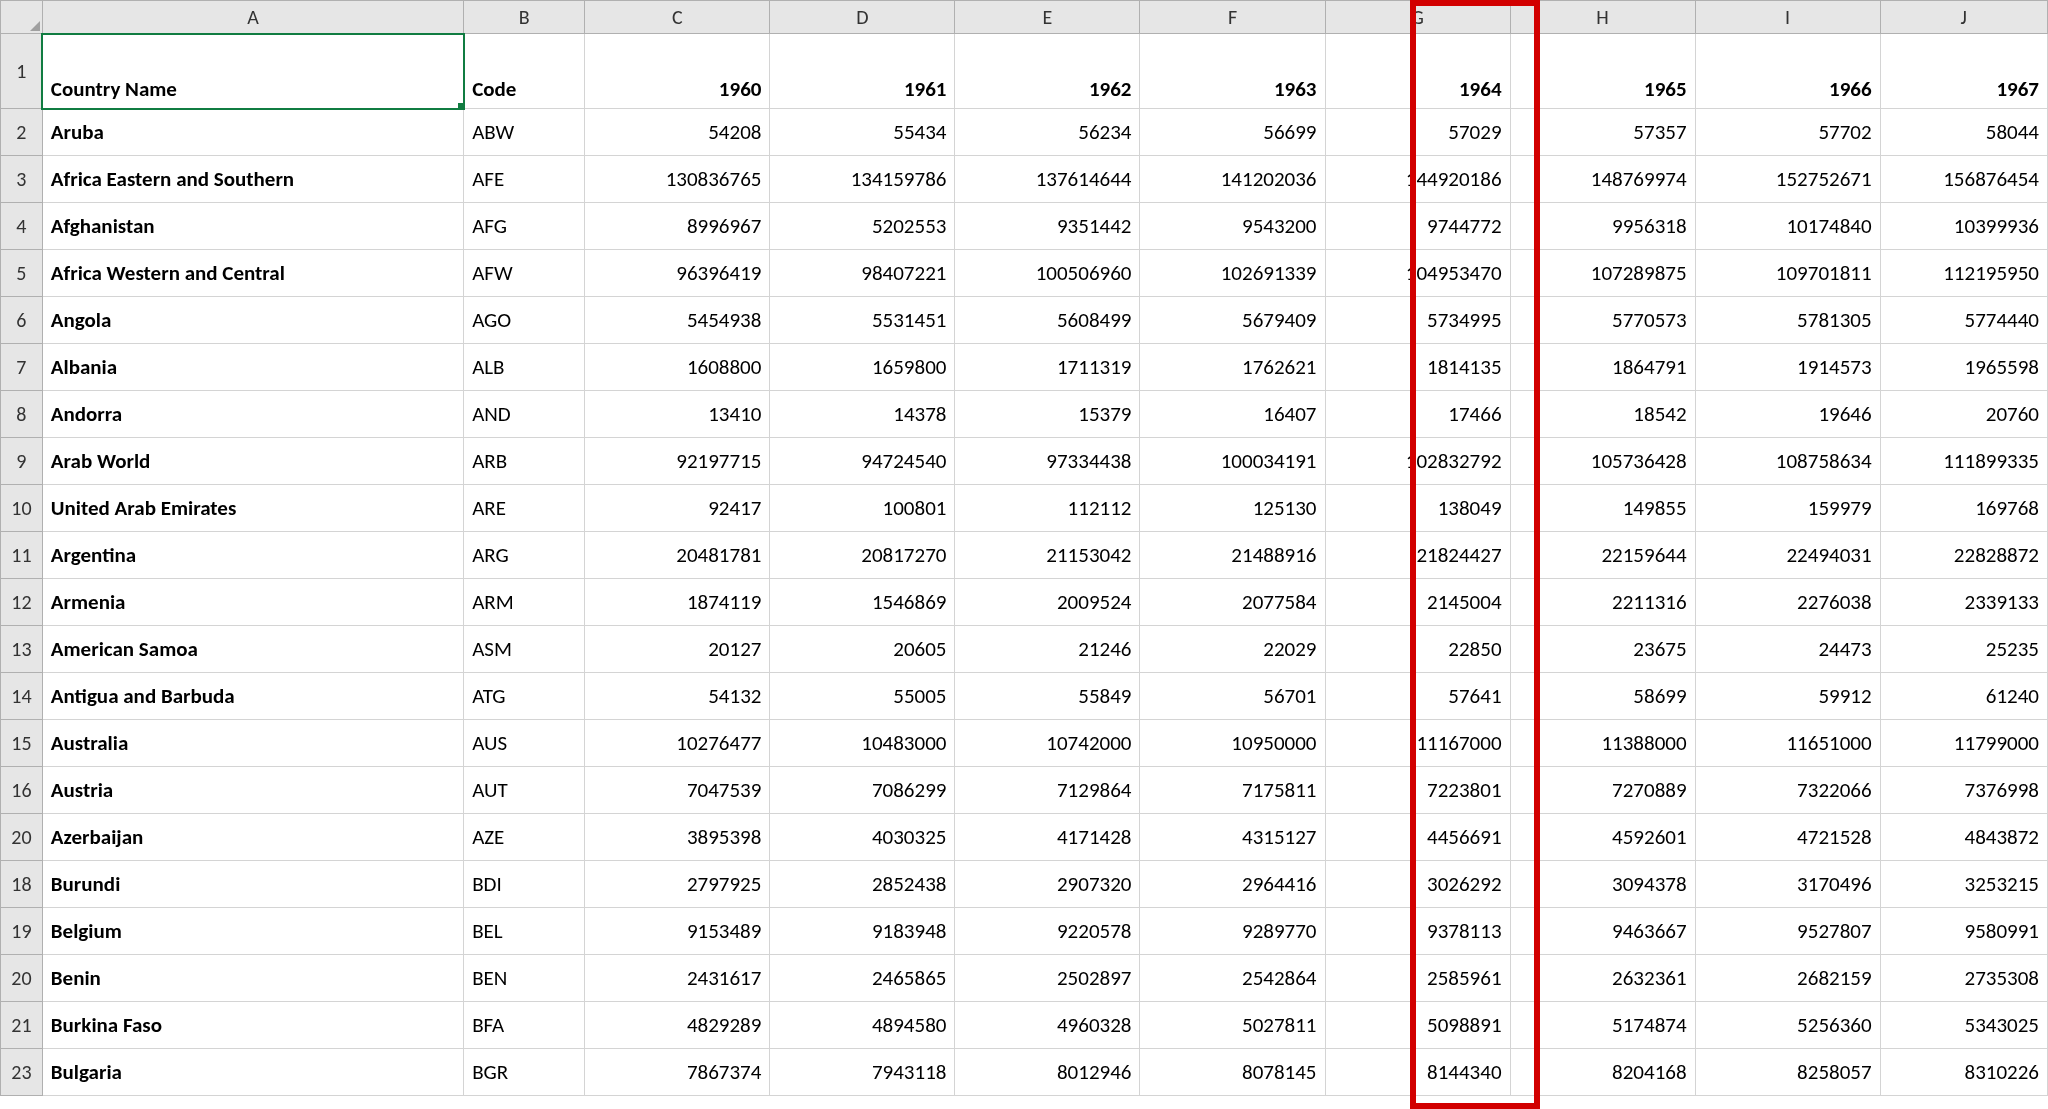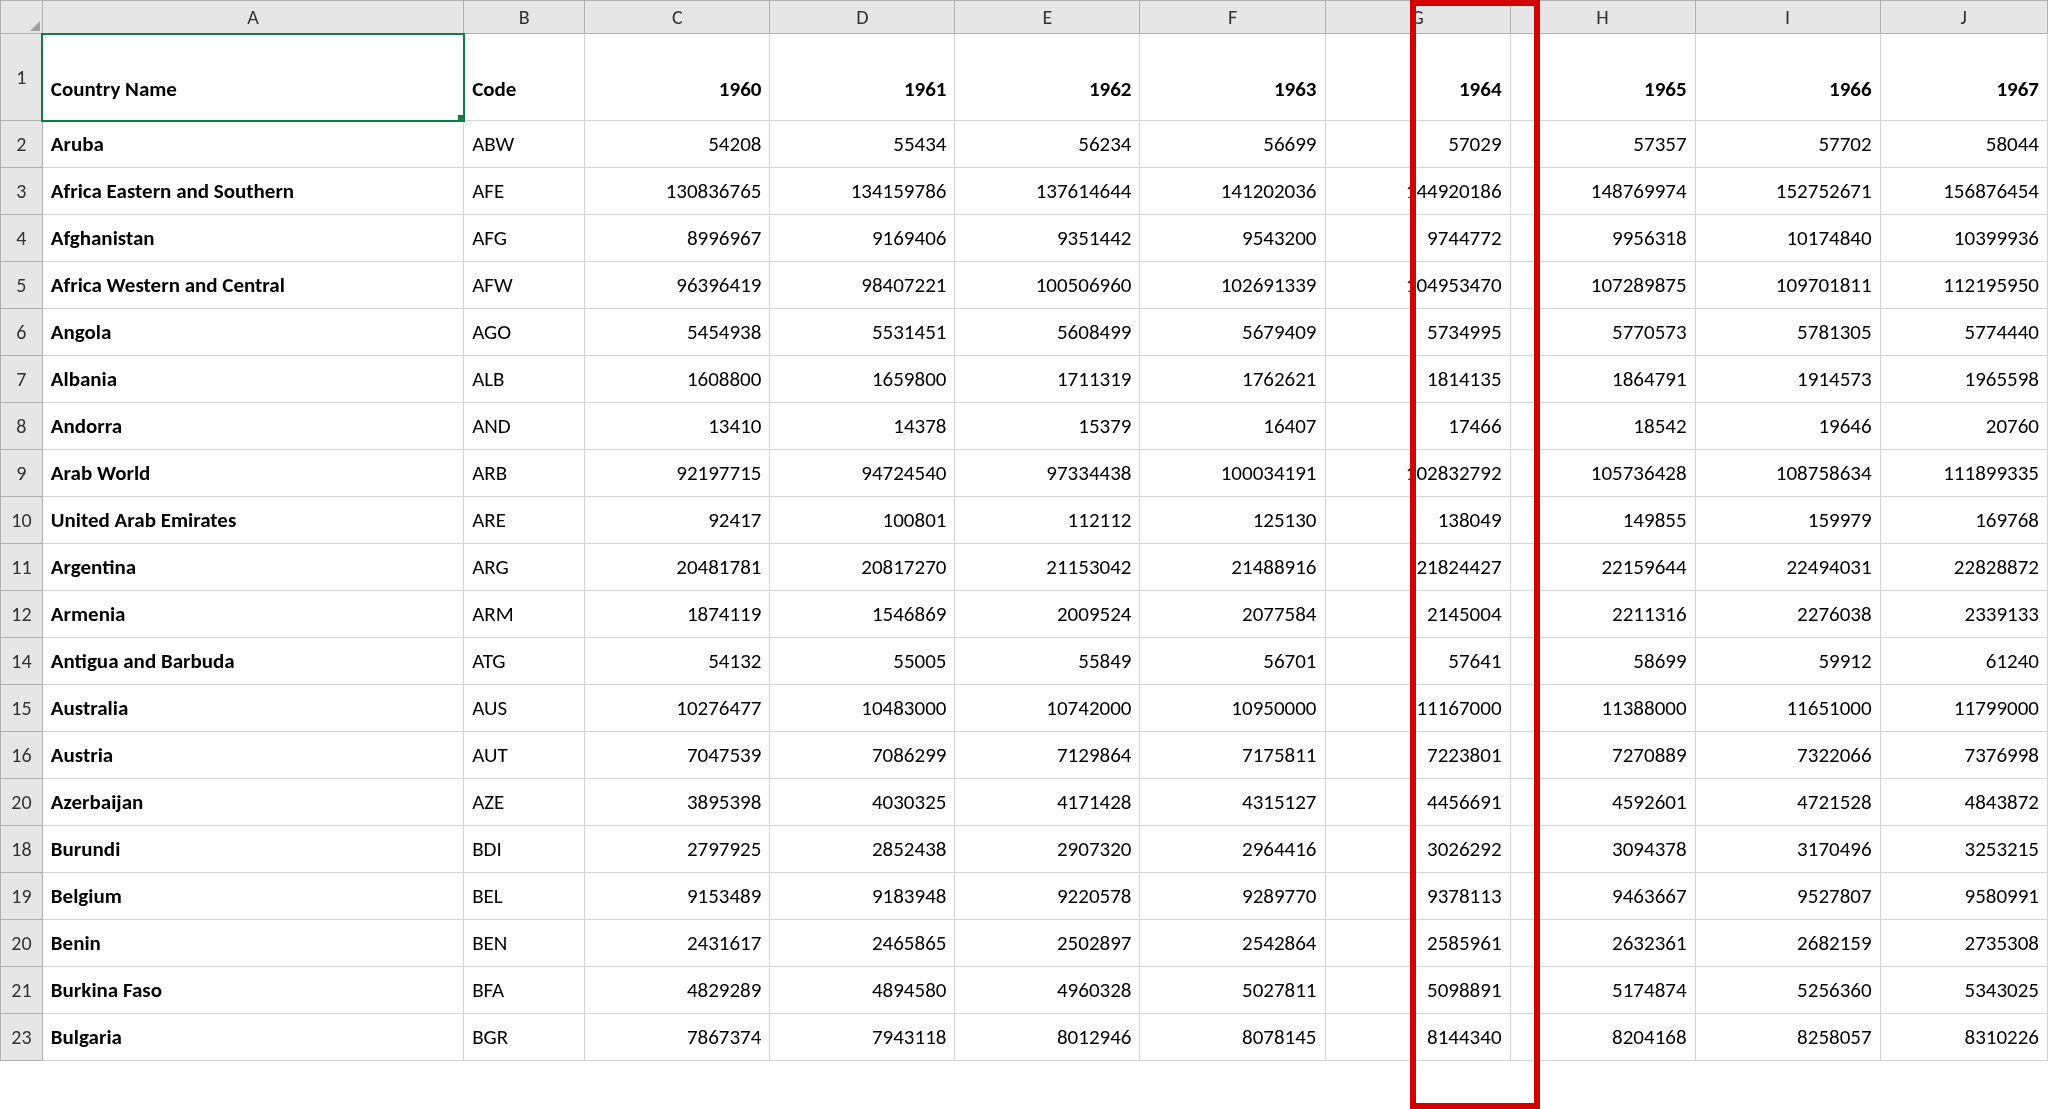--- a/index.html
+++ b/index.html
@@ -65,21 +65,21 @@
   }
 
   
   td.cell {
     border: 1px solid #d4d4d4;
     padding: 0 8px;
     height: 44px;
     white-space: nowrap;
     overflow: hidden;
   }
-  tr.hrow td.cell { height: 68px; vertical-align: bottom; padding-bottom:18px;}
+  tr.hrow td.cell { height: 68px; vertical-align: bottom; padding-bottom:6px;}
   tr.hrow th.rowhdr { height: 68px; }
 
   td.text { text-align: left; }
   td.num  { text-align: right; }
   .bold   { font-weight: bold; }
 
   
   td.active {
     outline: 2px solid #107c41;
     outline-offset: -1px;
@@ -176,21 +176,21 @@
           <td class="cell num">144920186</td>
           <td class="cell num">148769974</td>
           <td class="cell num">152752671</td>
           <td class="cell num">156876454</td>
         </tr>
         <tr>
           <th class="rowhdr">4</th>
           <td class="cell text bold">Afghanistan</td>
           <td class="cell text">AFG</td>
           <td class="cell num">8996967</td>
-          <td class="cell num">9169406</td>
+          <td class="cell num">5202553</td>
           <td class="cell num">9351442</td>
           <td class="cell num">9543200</td>
           <td class="cell num">9744772</td>
           <td class="cell num">9956318</td>
           <td class="cell num">10174840</td>
           <td class="cell num">10399936</td>
         </tr>
         <tr>
           <th class="rowhdr">5</th>
           <td class="cell text bold">Africa Western and Central</td>
@@ -289,20 +289,33 @@
           <td class="cell num">1874119</td>
           <td class="cell num">1546869</td>
           <td class="cell num">2009524</td>
           <td class="cell num">2077584</td>
           <td class="cell num">2145004</td>
           <td class="cell num">2211316</td>
           <td class="cell num">2276038</td>
           <td class="cell num">2339133</td>
         </tr>
         <tr>
+          <th class="rowhdr">13</th>
+          <td class="cell text bold">American Samoa</td>
+          <td class="cell text">ASM</td>
+          <td class="cell num">20127</td>
+          <td class="cell num">20605</td>
+          <td class="cell num">21246</td>
+          <td class="cell num">22029</td>
+          <td class="cell num">22850</td>
+          <td class="cell num">23675</td>
+          <td class="cell num">24473</td>
+          <td class="cell num">25235</td>
+        </tr>
+        <tr>
           <th class="rowhdr">14</th>
           <td class="cell text bold">Antigua and Barbuda</td>
           <td class="cell text">ATG</td>
           <td class="cell num">54132</td>
           <td class="cell num">55005</td>
           <td class="cell num">55849</td>
           <td class="cell num">56701</td>
           <td class="cell num">57641</td>
           <td class="cell num">58699</td>
           <td class="cell num">59912</td>

